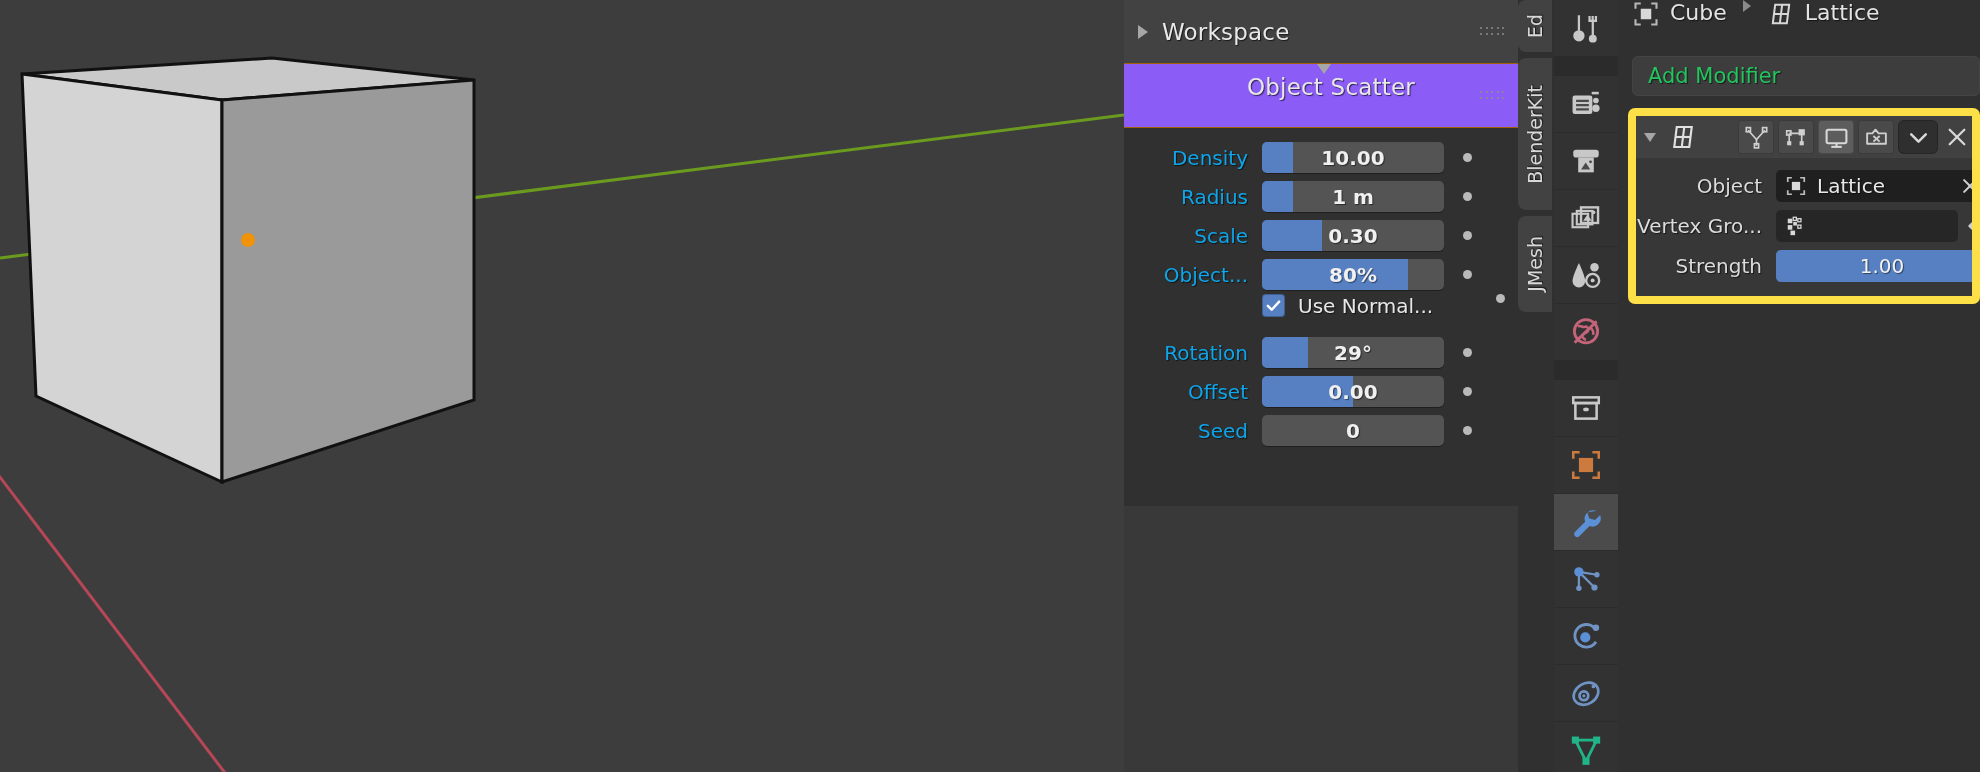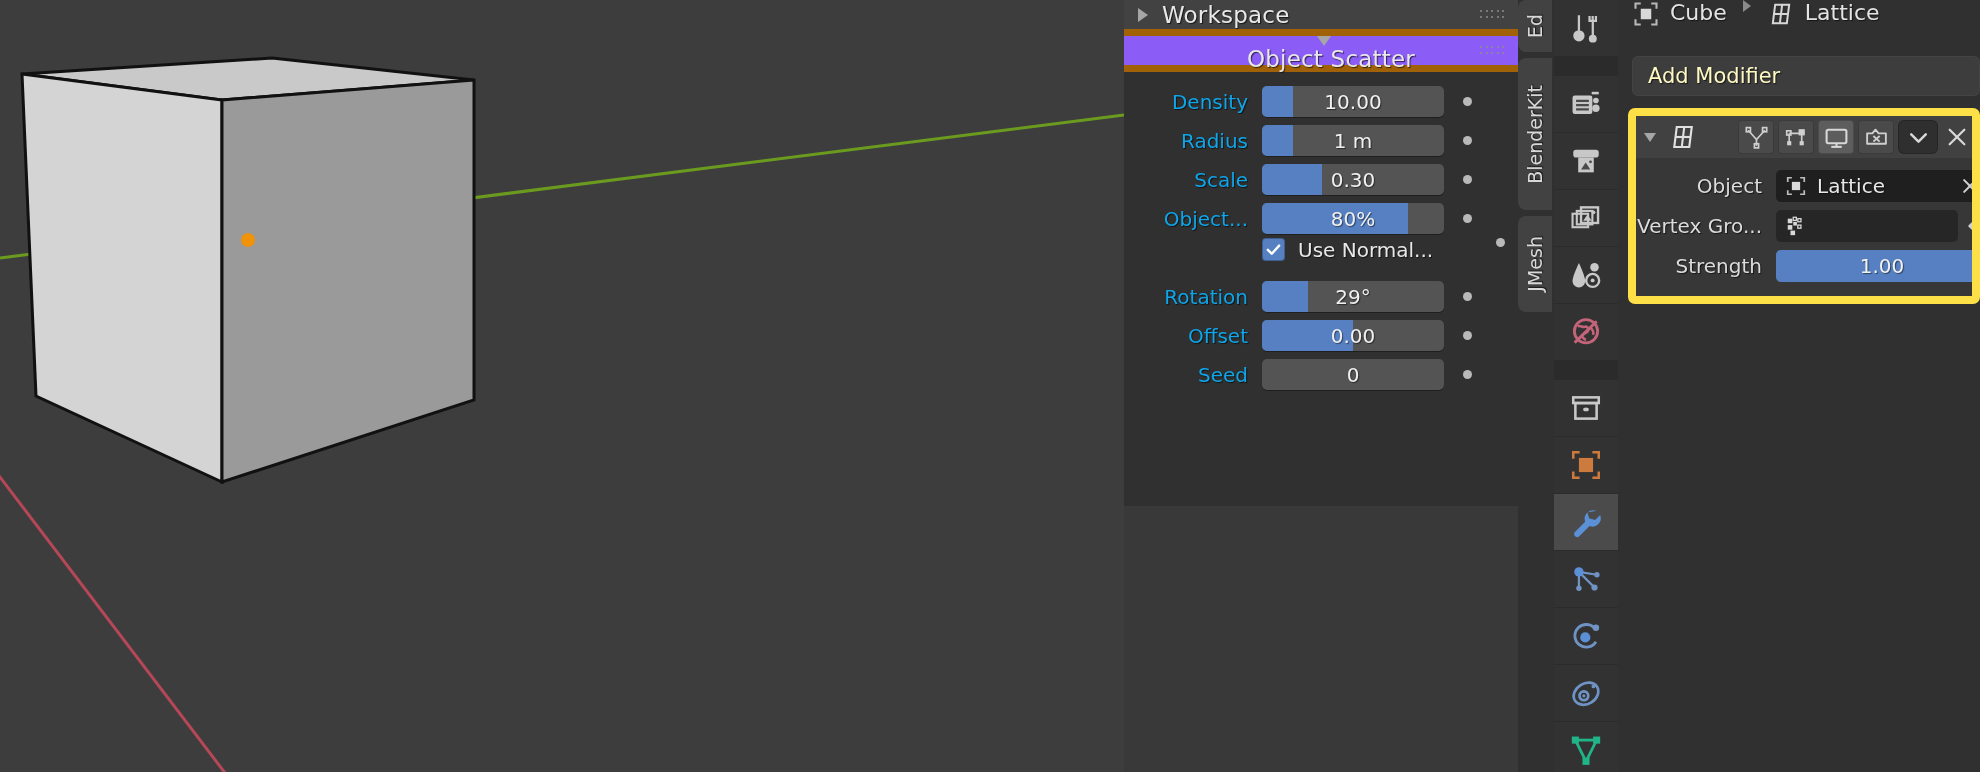--- a/index.html
+++ b/index.html
@@ -20,25 +20,25 @@
   #viewport svg { display: block; }
 
   
   #npanel {
     position: absolute; left: 1124px; top: 0; width: 400px; height: 506px;
     background: #303030;
     overflow: hidden;
   }
   .panel-head {
     position: relative;
-    height: 36px;
+    height: 64px;
     display: flex; align-items: center;
     background: #424242;
     padding-left: 14px;
-    border-bottom: 7px solid #a16207;
+    border-bottom: 1px solid #a16207;
   }
   .panel-head.second { background: #8b5cf6; flex-direction: column; }
   .tri {
     width: 0; height: 0; margin-right: 14px;
     border-style: solid; flex: none;
   }
   .tri-right {
     border-width: 7px 0 7px 10px;
     border-color: transparent transparent transparent #a6a6a6;
   }
@@ -72,20 +72,21 @@
     flex: none;
   }
   .slider {
     position: relative;
     width: 182px; height: 31px;
     background: #545454;
     border-radius: 5px;
     overflow: hidden;
     flex: none;
     box-shadow: 0 1px 0 rgba(0,0,0,.35);
+    font-weight: bold;
   }
   .slider .fill {
     position: absolute; left: 0; top: 0; bottom: 0;
     background: #5680c2;
   }
   .slider .val {
     position: absolute; inset: 0;
     display: flex; align-items: center; justify-content: center;
     color: #f0f0f0; font-size: 20px;
     text-shadow: 1px 1px 1px rgba(0,0,0,.5);
@@ -161,21 +162,21 @@
     border-style: solid; border-width: 6px 0 6px 8px;
     border-color: transparent transparent transparent #8a8a8a;
     margin: 0 6px;
   }
   #addmod {
     margin: 4px 0 0 14px;
     height: 40px; width: 348px;
     background: #3d3d3d;
     border-radius: 6px;
     display: flex; align-items: center; padding-left: 16px;
-    color: #fef9c3; font-size: 21px;
+    color: #22c55e; font-size: 21px;
     text-shadow: 1px 1px 1px rgba(0,0,0,.6);
     box-shadow: inset 0 0 0 1px rgba(255,255,255,.04);
   }
   #modcard {
     margin: 12px 0 0 10px;
     width: 352px;
     background: #373737;
     border: 8px solid #fde047;
     border-radius: 7px;
     overflow: hidden;

